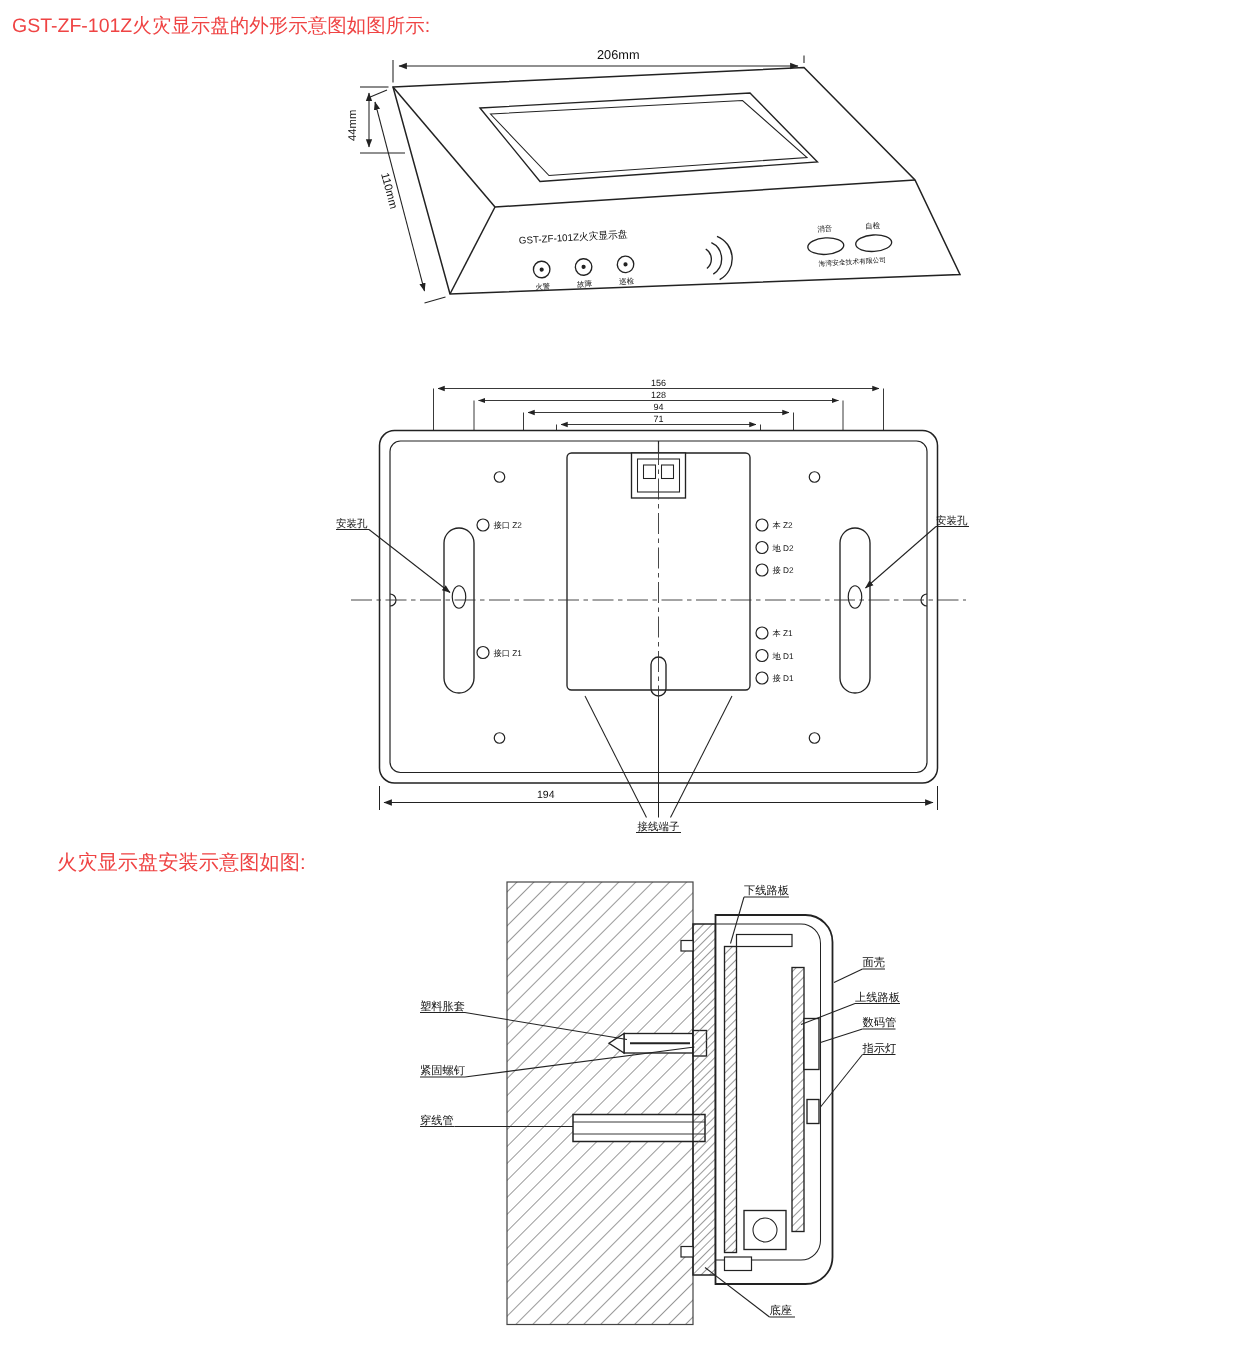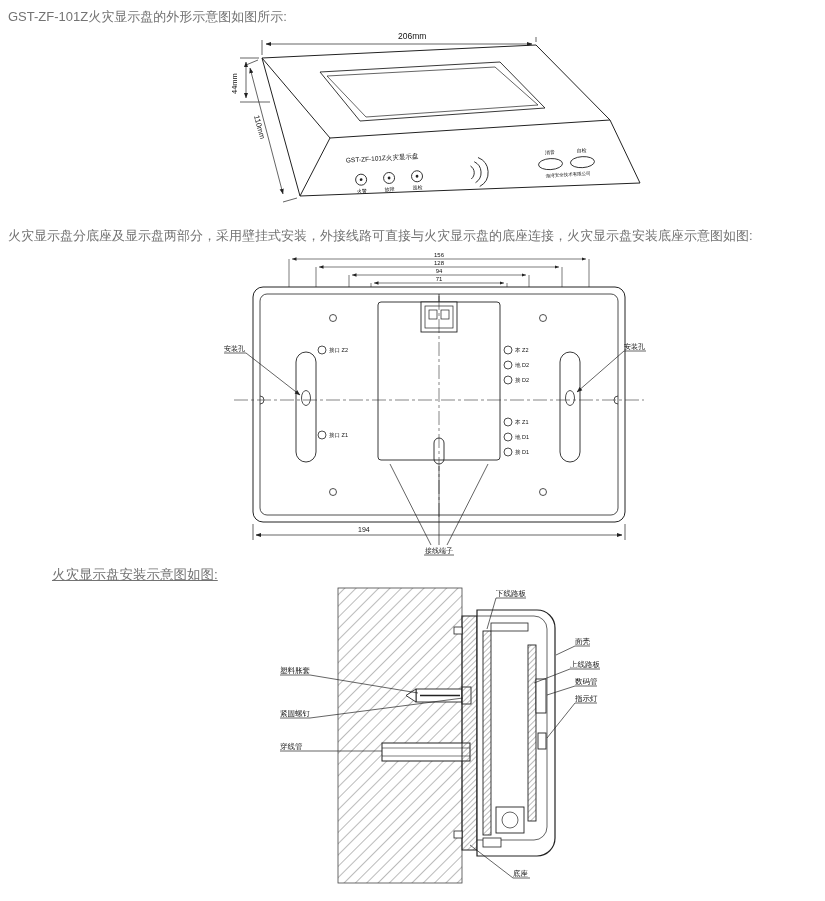--- a/index.html
+++ b/index.html
@@ -1,24 +1,24 @@
 <!DOCTYPE html>
 <html><head>
 <meta charset="utf-8">
 <style>
   html,body{margin:0;padding:0;}
   body{
     width:825px;height:901px;position:relative;background:#fff;
     font-family:"Liberation Sans","DejaVu Sans",sans-serif;color:#1a1a1a;
     overflow:hidden;
   }
-  .para{position:absolute;margin:0;white-space:nowrap;color:#737373;}
+  .para{position:absolute;margin:0;white-space:nowrap;color:#ef4444;}
   .p1{left:8px;top:8px;font-size:13px;}
   .p2{left:8px;top:227px;font-size:13px;}
-  .p3{left:52px;top:566px;font-size:13.5px;text-decoration:underline;}
+  .p3{left:38px;top:566px;font-size:13.5px;}
   .fig{position:absolute;}
   .fig1{left:220px;top:26px;text-align:right;}
   .fig2{left:220px;top:250px;}
   .fig3{left:270px;top:583px;}
   svg text{font-family:"Liberation Sans","DejaVu Sans",sans-serif;fill:#111;}
 </style>
 </head>
 <body>
 
 <div style="position:absolute;inset:0;">
@@ -77,21 +77,20 @@
         </g>
         <ellipse cx="330" cy="143" rx="12" ry="5.5" stroke="#222" fill="#fff" stroke-width="0.9"></ellipse>
         <ellipse cx="362" cy="143" rx="12" ry="5.5" stroke="#222" fill="#fff" stroke-width="0.9"></ellipse>
         <text x="330" y="133" font-size="5" text-anchor="middle">消音</text>
         <text x="362" y="133" font-size="5" text-anchor="middle">自检</text>
         <text x="347" y="156" font-size="4.5" text-anchor="middle">海湾安全技术有限公司</text>
       </g>
     </svg>
   </div>
 
-  <p class="para p2">火灾显示盘分底座及显示盘两部分，采用壁挂式安装，外接线路可直接与火灾显示盘的底座连接，火灾显示盘安装底座示意图如图:</p>
 
   <div class="fig fig2">
     <svg width="450" height="312" viewBox="0 0 450 312">
       <defs>
         <marker id="ar2" viewBox="0 0 8 8" refX="7.5" refY="4" markerWidth="8" markerHeight="8" orient="auto-start-reverse">
           <path d="M0,1 L8,4 L0,7 Z" fill="#222"></path>
         </marker>
       </defs>
 
       <g stroke="#222" stroke-width="0.6" fill="none">

